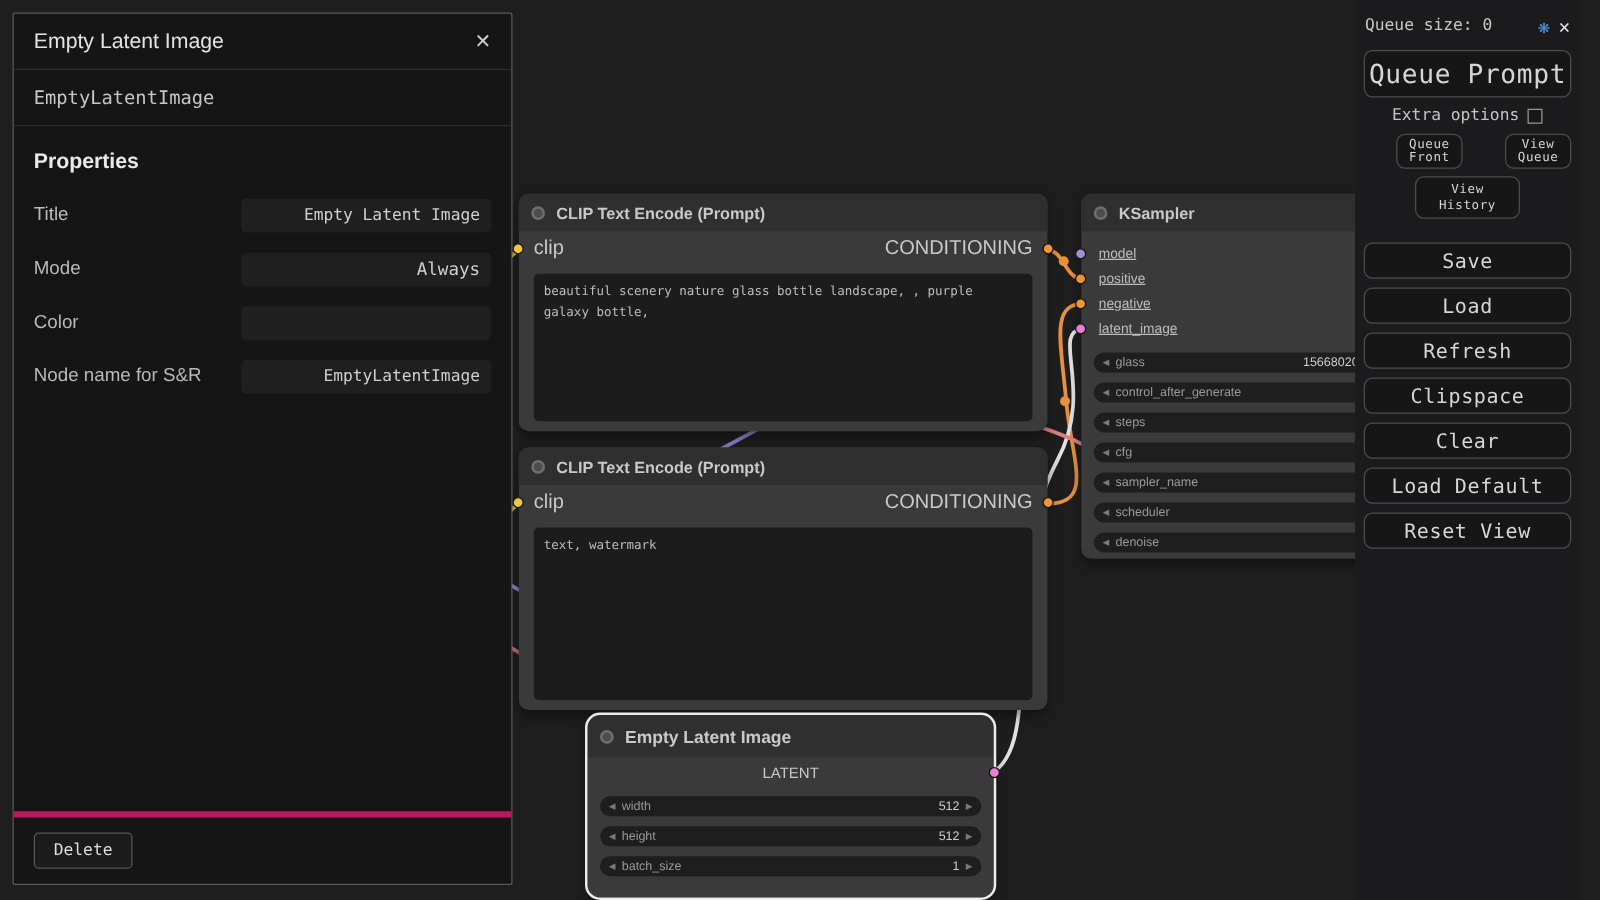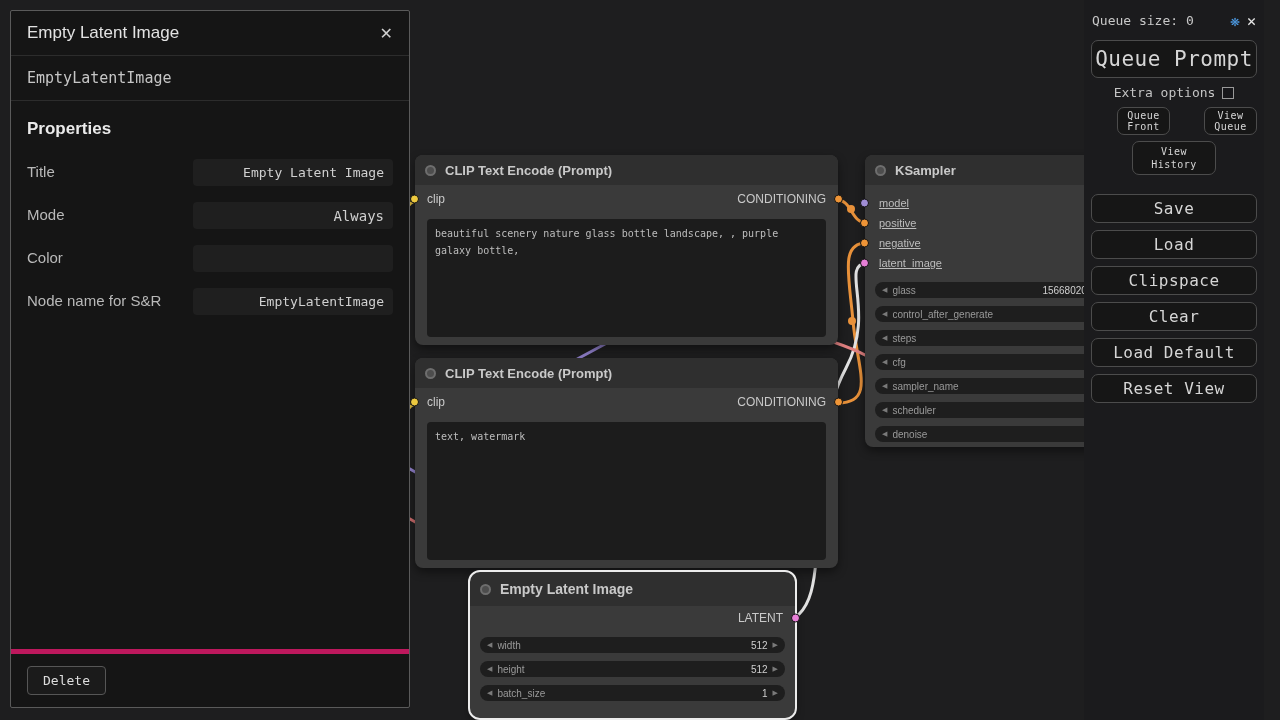--- a/index.html
+++ b/index.html
@@ -27,21 +27,21 @@
     background:#2f2f2f; border-radius:8px 8px 0 0;
     font-size:13px; color:#c9c9c9; white-space:nowrap;font-weight:bold;
   }
   .tdot {
     width:11px; height:11px; border-radius:50%;
     background:#4d4d4d; border:2px solid #6e6e6e; flex:0 0 auto;
   }
   .io-row {
     position:relative; display:flex; align-items:center;
     justify-content:space-between; height:28px; padding:0 12px;
-    font-size:12px; color:#c9c9c9;
+    font-size:16px; color:#c9c9c9;
   }
   .dot {
     position:absolute; top:50%; transform:translateY(-50%);
     width:9px; height:9px; border-radius:50%; border:1px solid #141414;
   }
   .dot.in  { left:-5px; }
   .dot.out { right:-5px; }
   .c-clip   { background:#edc93f; }
   .c-cond   { background:#ef9537; }
   .c-model  { background:#a08ed6; }
@@ -72,21 +72,21 @@
   }
   .warr   { color:#7a7a7a; font-size:7px; flex:0 0 auto; }
   .wlabel { color:#9a9a9a; overflow:hidden; }
   .wvalue { margin-left:auto; color:#cfcfcf; }
 
   .node-empty-latent {
     left:470px; top:572px; width:325px; height:146px;
     outline:2px solid #ececec; border-radius:10px;
   }
   .node-empty-latent .node-title { height:34px; font-size:14px; border-radius:10px 10px 0 0; }
-  .el-out { height:24px; justify-content:flex-end; gap:8px; font-size:12px; }
+  .el-out { height:24px; justify-content:center; gap:8px; font-size:12px; }
   .el-widgets { padding-top:7px; }
 
   
   .props {
     position:absolute; left:10px; top:10px; width:400px; height:698px;
     background:#151515; border:1px solid #5a5a5a; border-radius:2px;
     z-index:10; display:flex; flex-direction:column; color:#dddddd;
   }
   .p-header {
     display:flex; align-items:center; justify-content:space-between;
@@ -330,17 +330,18 @@
   </div>
   <div class="small-row">
     <button class="small">Queue Front</button>
     <button class="small">View Queue</button>
   </div>
   <div class="vh-wrap">
     <button class="vh">View History</button>
   </div>
   <button class="mbtn">Save</button>
   <button class="mbtn">Load</button>
+  <button class="mbtn">Refresh</button>
   <button class="mbtn">Clipspace</button>
   <button class="mbtn">Clear</button>
   <button class="mbtn">Load Default</button>
   <button class="mbtn">Reset View</button>
 </aside>
 
 </body></html>

